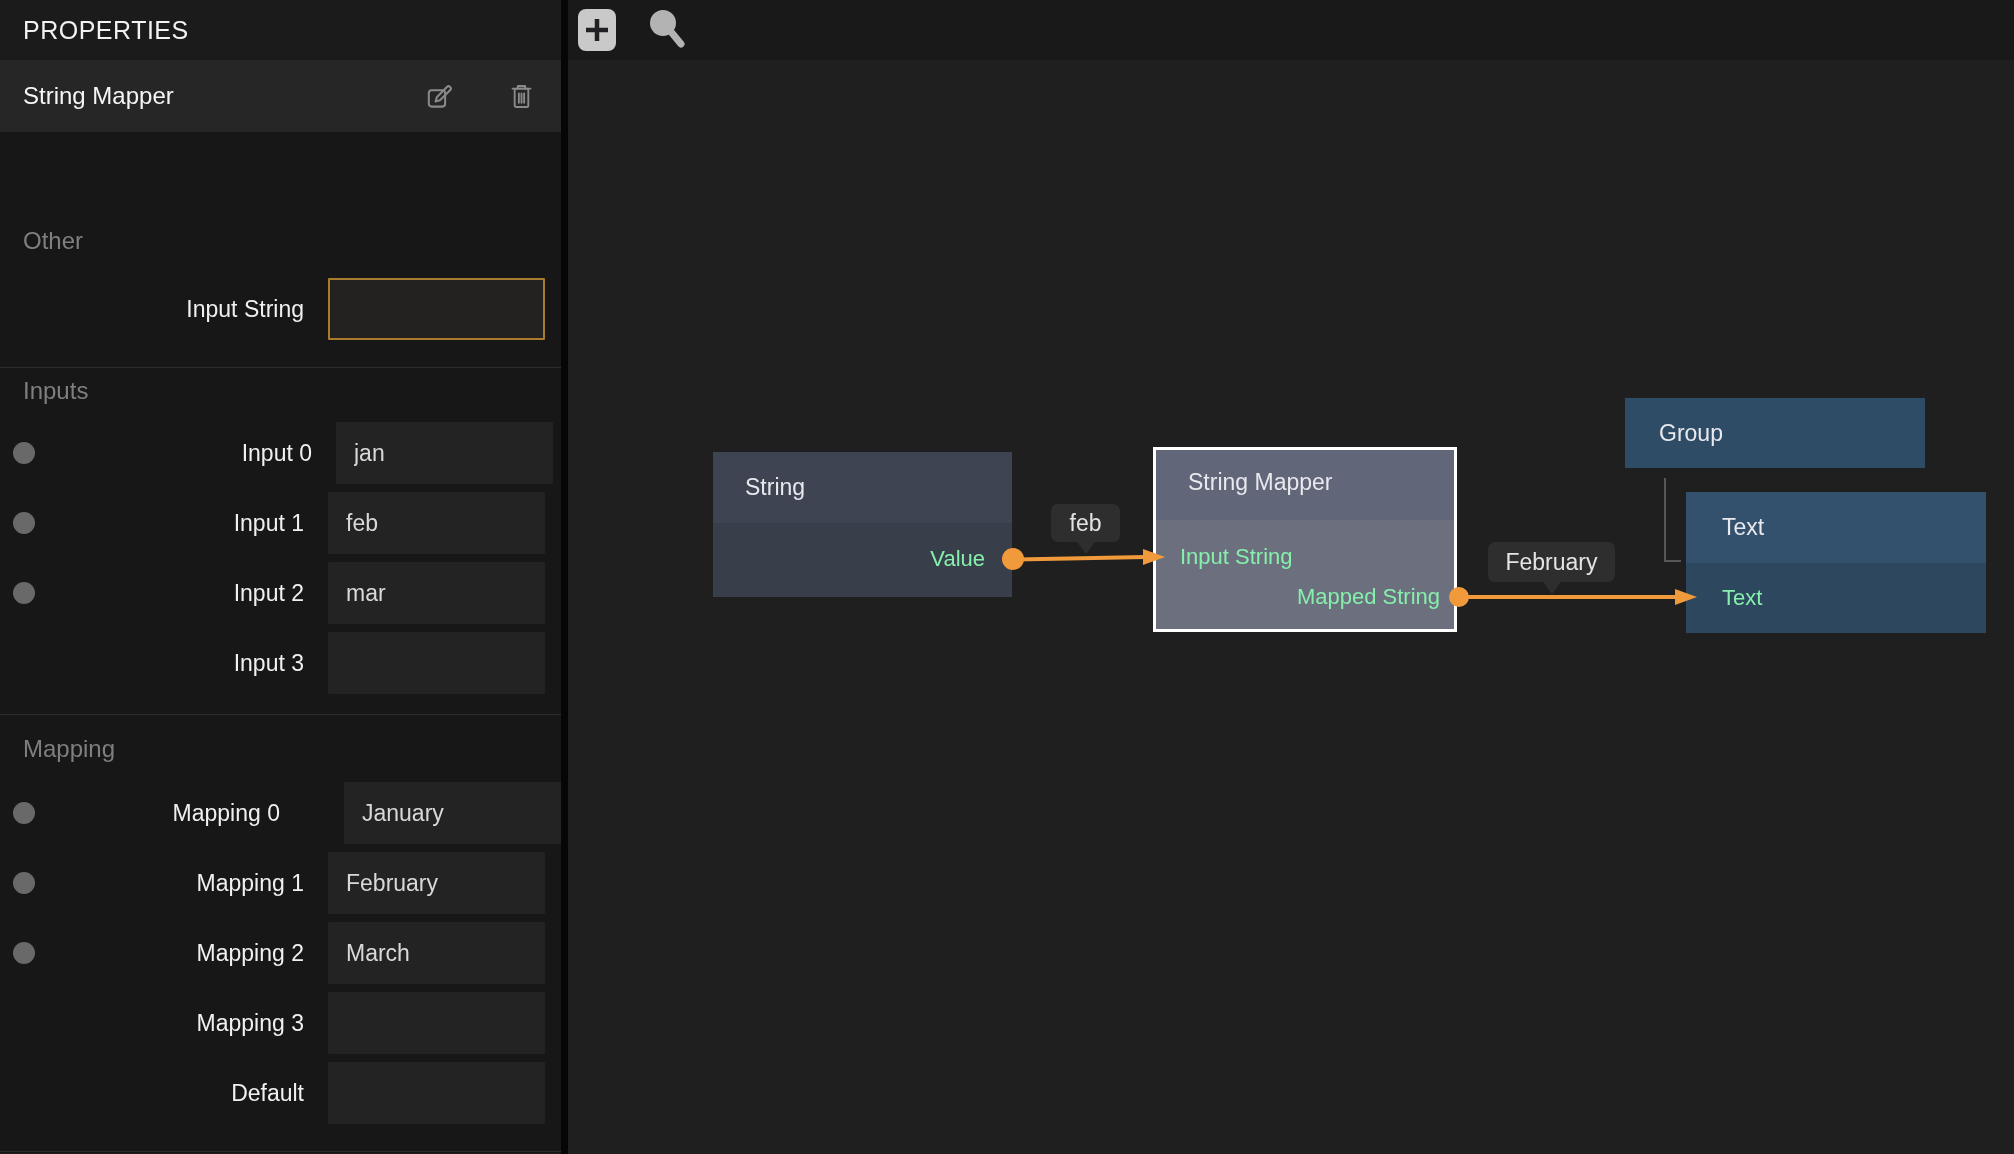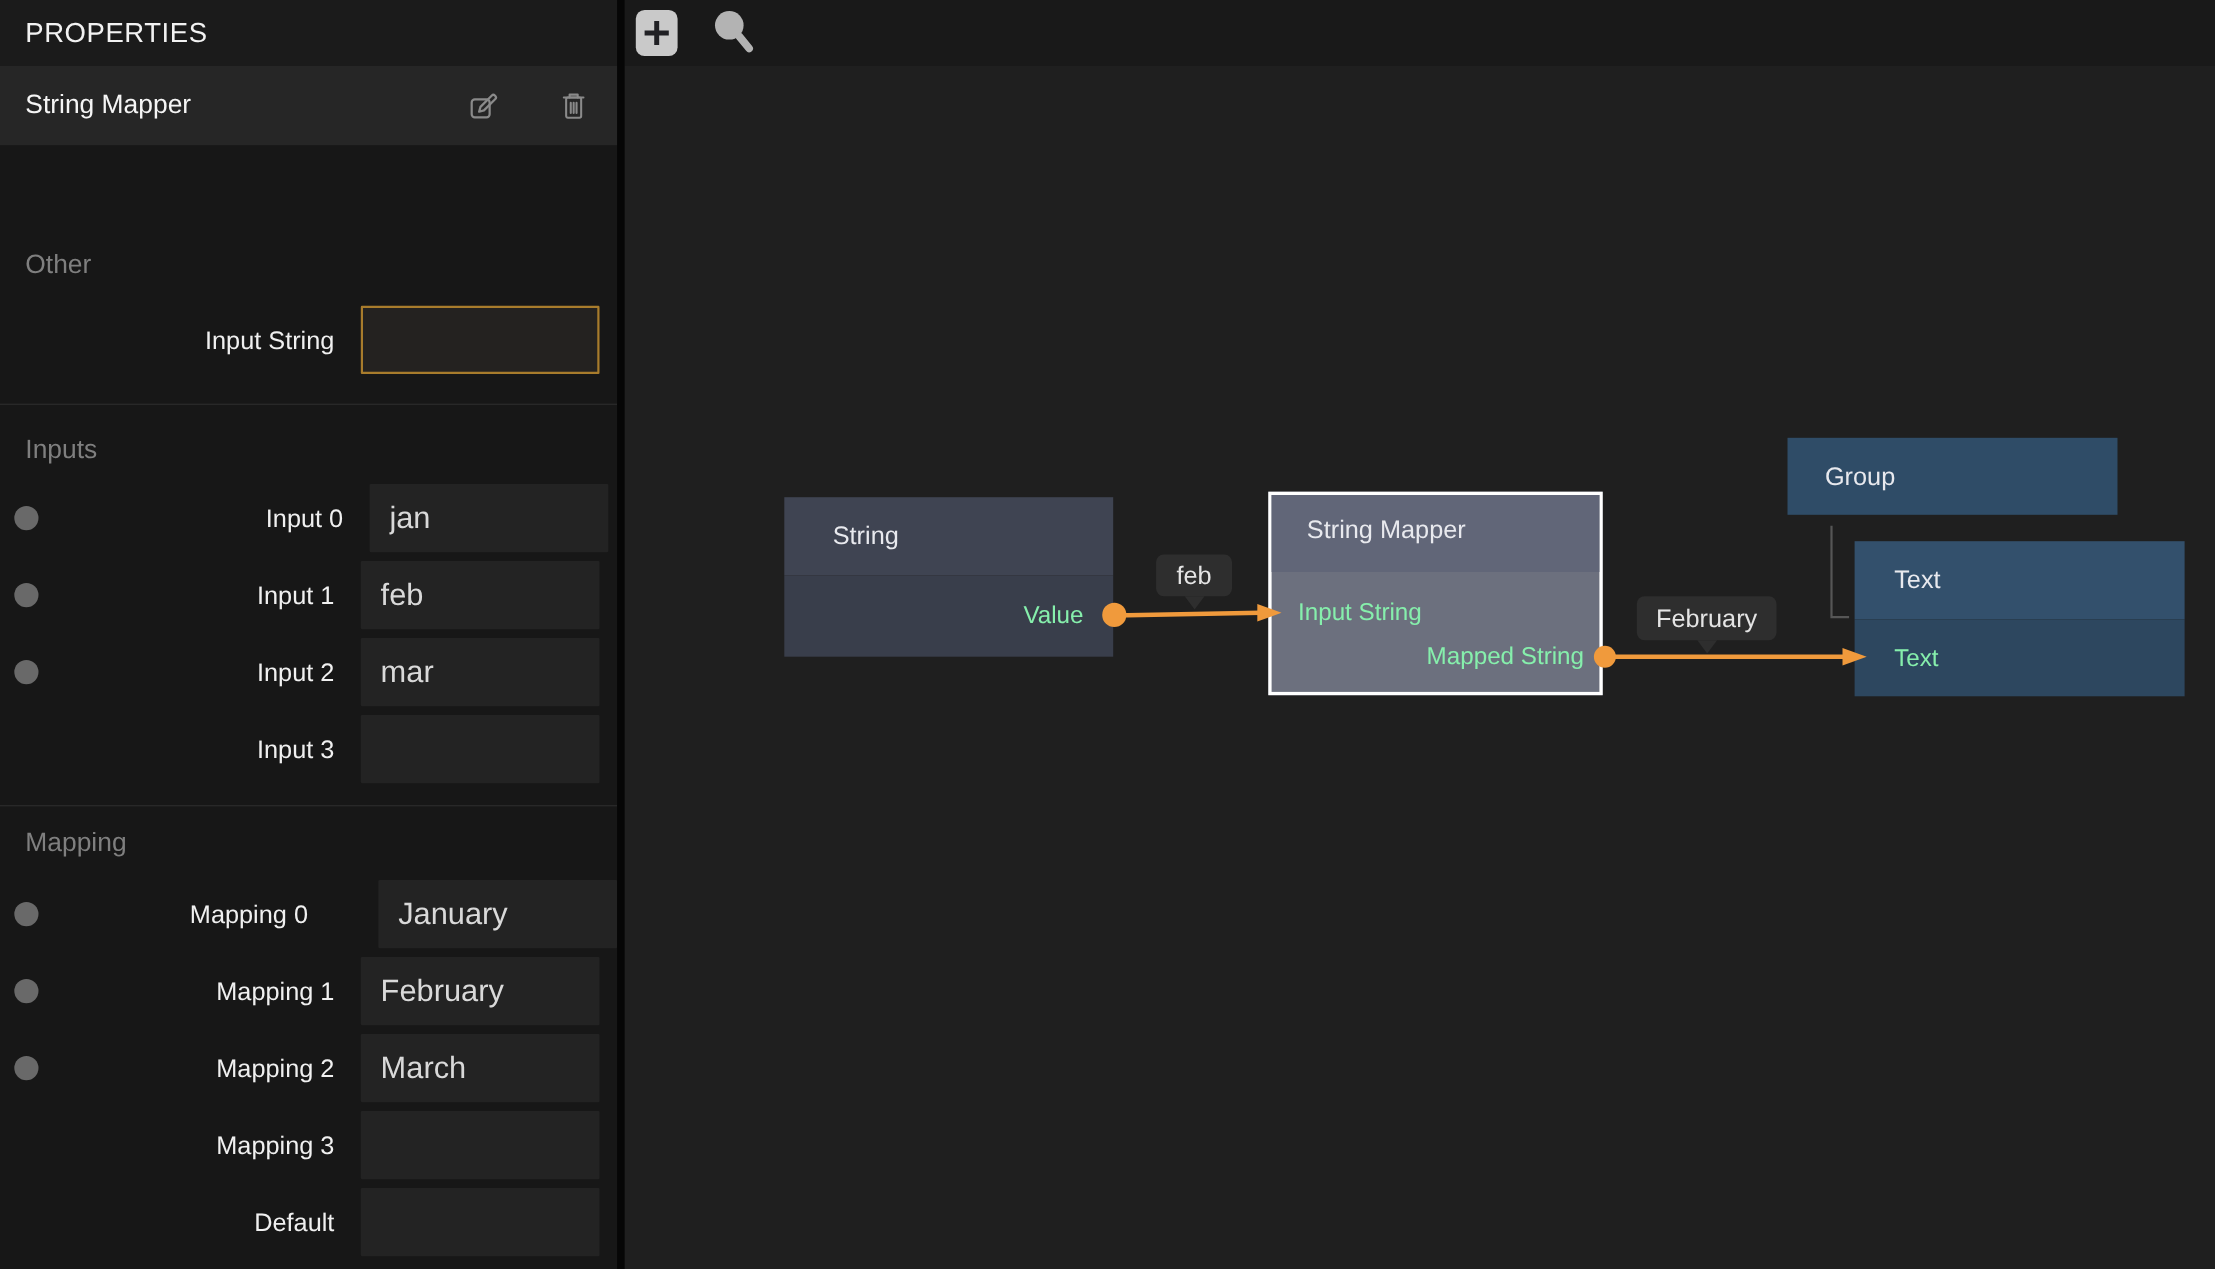--- a/index.html
+++ b/index.html
@@ -16,32 +16,32 @@
   .props-header span { font-size:25px; color:#f2f2f2; letter-spacing:0.5px;text-align:center; }
   .node-row { height:72px; background:#262626; display:flex; align-items:center; padding:0 29px 0 23px; }
   .node-row .nname { font-size:24px; color:#f5f5f5; }
   .node-row .spacer { flex:1; }
   .icon-btn { background:none; border:none; cursor:pointer; padding:0; display:flex; align-items:center; }
   .icon-btn + .icon-btn { margin-left:58px; }
   .icon-btn svg { stroke:#8a8a8a; fill:none; stroke-width:1.8; stroke-linecap:round; stroke-linejoin:round; }
 
   .section-label { font-size:24px; color:#7f7f7f; padding-left:23px; height:30px; line-height:30px; }
   .lbl-other   { margin-top:94px; }
-  .lbl-inputs  { margin-top:26px; }
+  .lbl-inputs  { margin-top:8px; }
   .lbl-maps    { margin-top:19px; }
 
   .prow { position:relative; height:62px; margin-bottom:8px; display:flex; align-items:center; }
   .prow .plabel { width:304px; text-align:right; font-size:23px; color:#f0f0f0; }
   .prow .pdot {
     position:absolute; left:13px; top:50%; transform:translateY(-50%);
     width:22px; height:22px; border-radius:50%; background:#696969;
   }
   .pfield {
     margin-left:24px; width:217px; height:62px; background:#232323; border:none;
-    color:#d9d9d9; font-size:28px; padding:0 18px; outline:none; border-radius:1px;
+    color:#d9d9d9; font-size:23px; padding:0 18px; outline:none; border-radius:1px;
   }
   .pfield.focused { border:2px solid #a87c2c; background:#242220; }
   .first-row { margin-top:16px;justify-content:center; }
   .other-row { margin-top:22px; }
   .maps-first { margin-top:18px;gap:40px; }
   .sdivider { height:1px; background:#2d2d2d; }
   .div-inputs { margin-top:27px; }
   .div-maps   { margin-top:20px; }
   .div-bottom { margin-top:27px; }
   .bottom-strip { height:21px; background:#1d1d1d; margin-top:1px; }
@@ -191,21 +191,21 @@
           <line x1="26" y1="26" x2="35" y2="37" stroke="#b3b3b3" stroke-width="7" stroke-linecap="round"></line>
         </svg>
       </button>
     </div>
 
     <div class="canvas">
 
       <div class="node node-string">
         <div class="hdr"></div>
         <div class="bdy"></div>
-        <span class="ntitle" style="left:44px; top:35px;">String</span>
+        <span class="ntitle" style="left:32px; top:35px;">String</span>
         <span class="nport" style="right:27px; top:107px;">Value</span>
       </div>
 
       <div class="node node-mapper">
         <div class="hdr"></div>
         <span class="ntitle" style="left:32px; top:32px;">String Mapper</span>
         <span class="nport" style="left:24px; top:107px;">Input String</span>
         <span class="nport" style="right:14px; top:147px;">Mapped String</span>
       </div>
 

